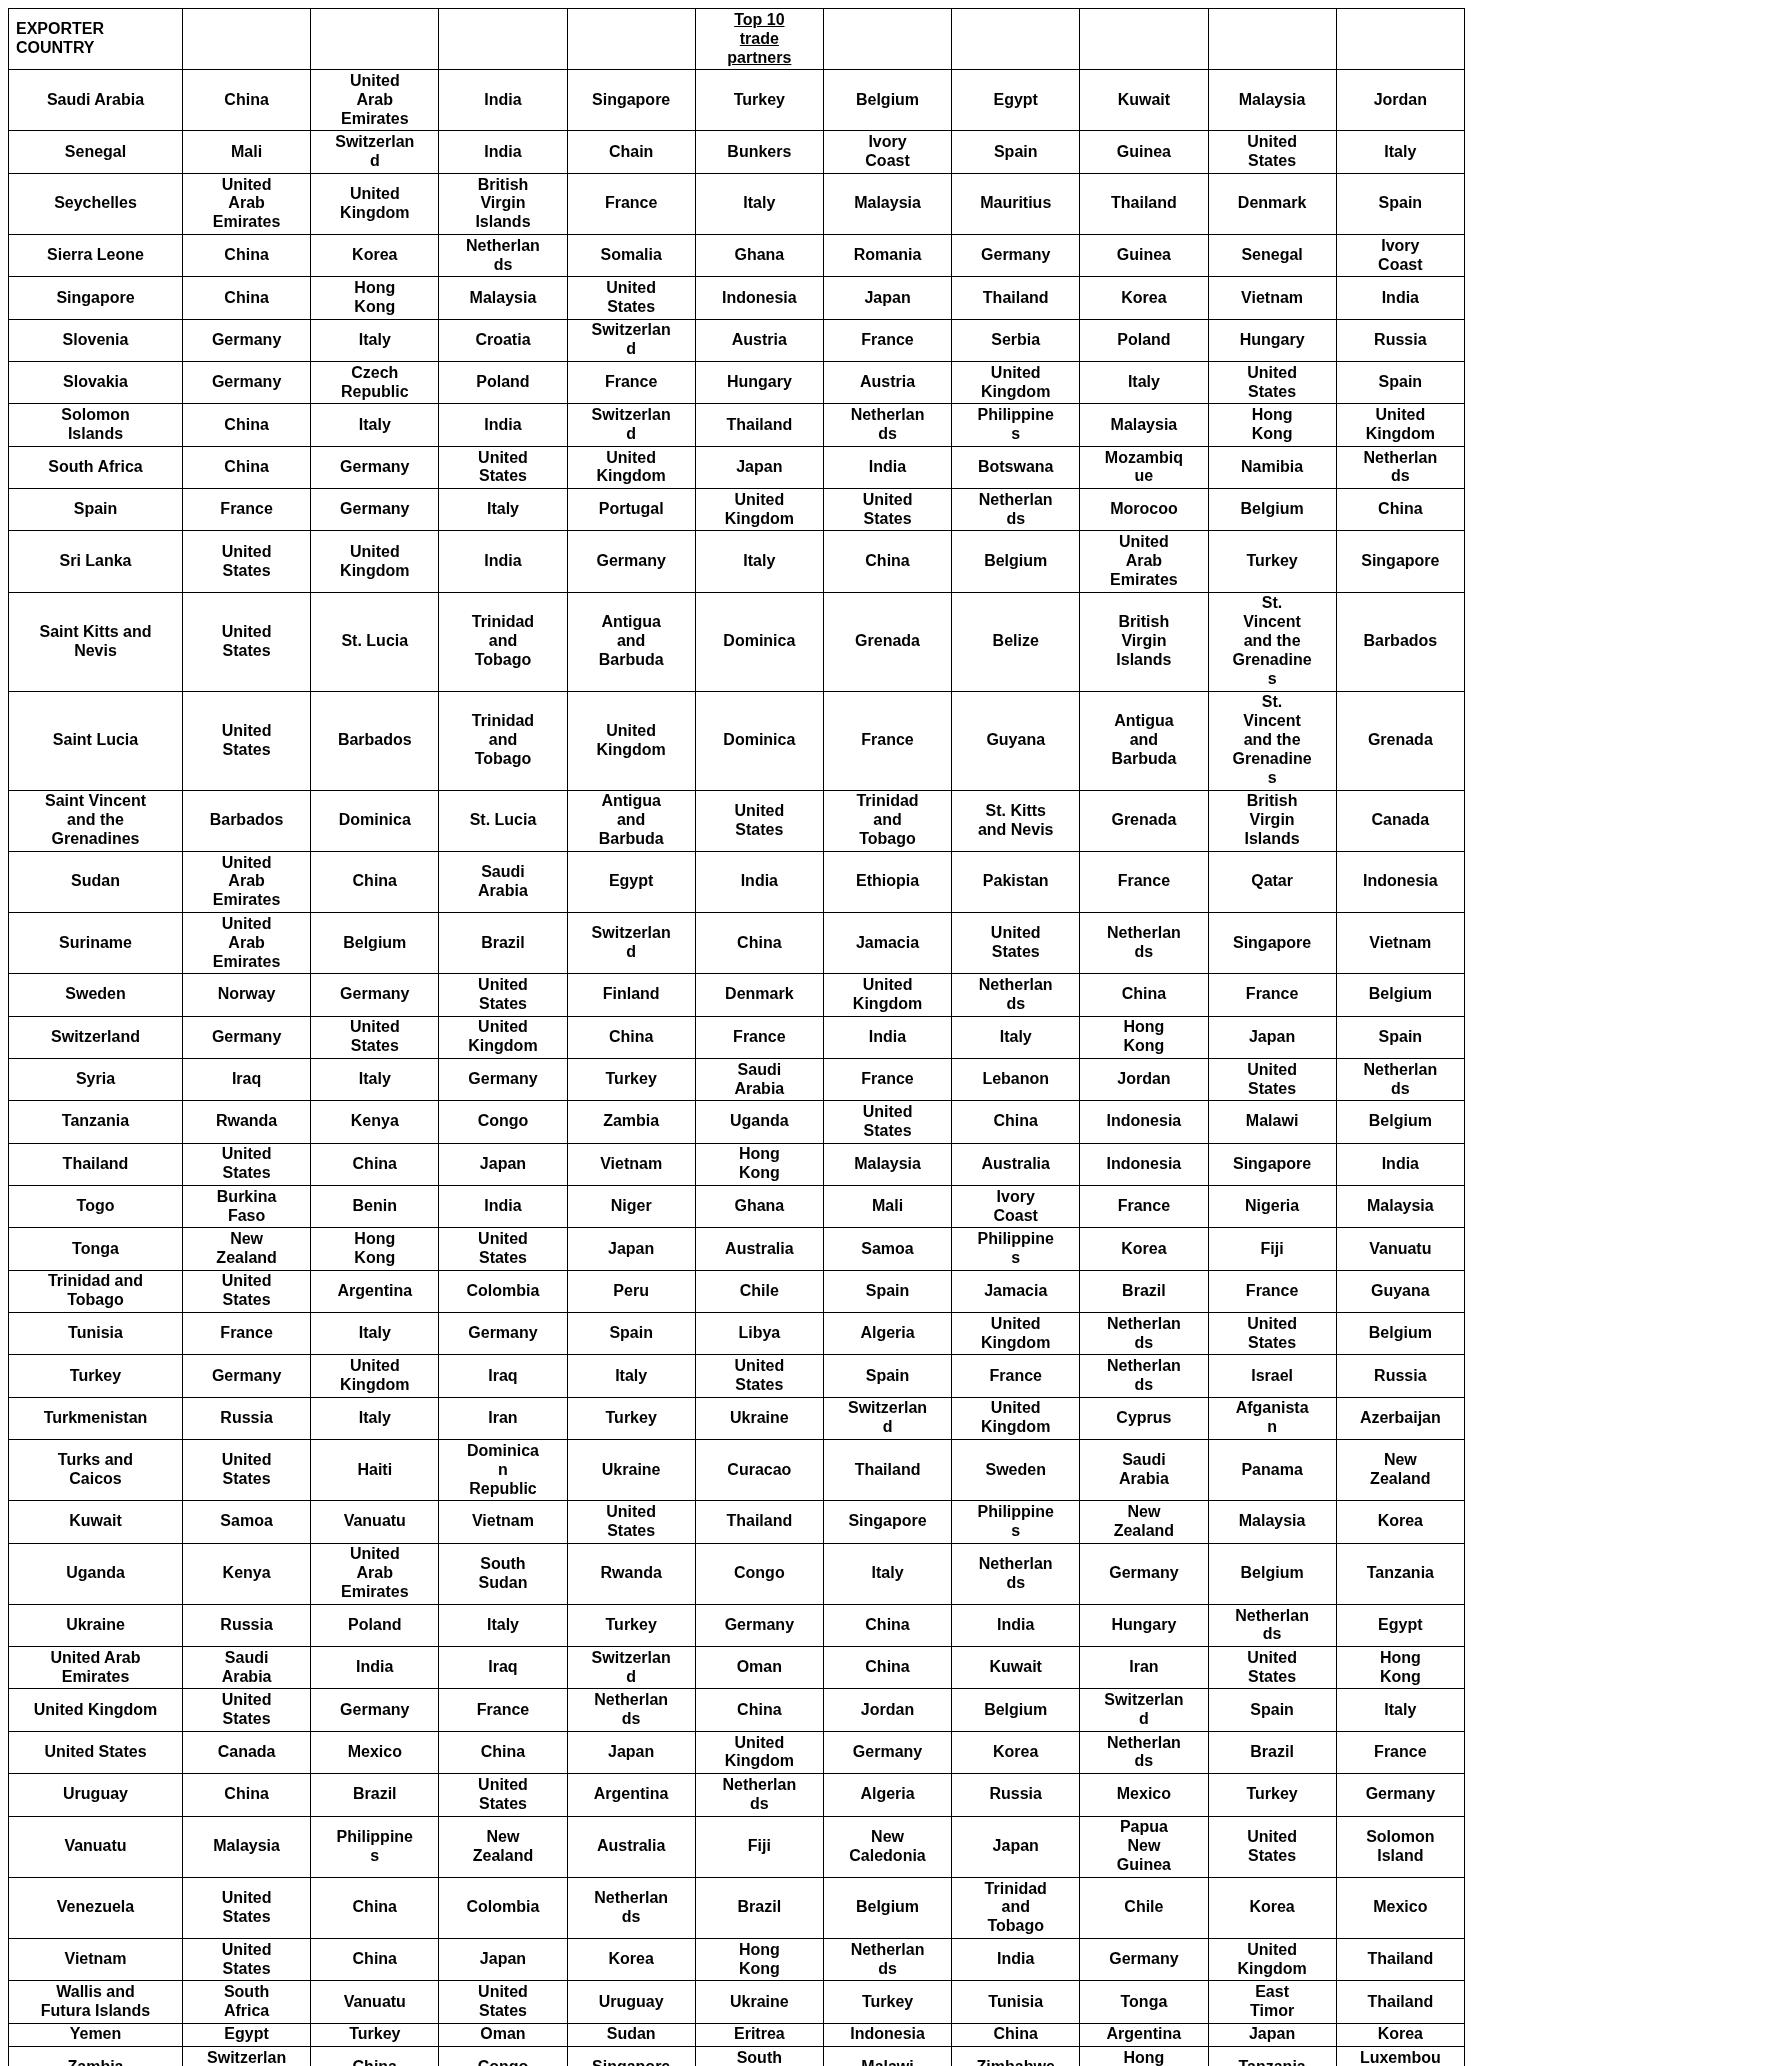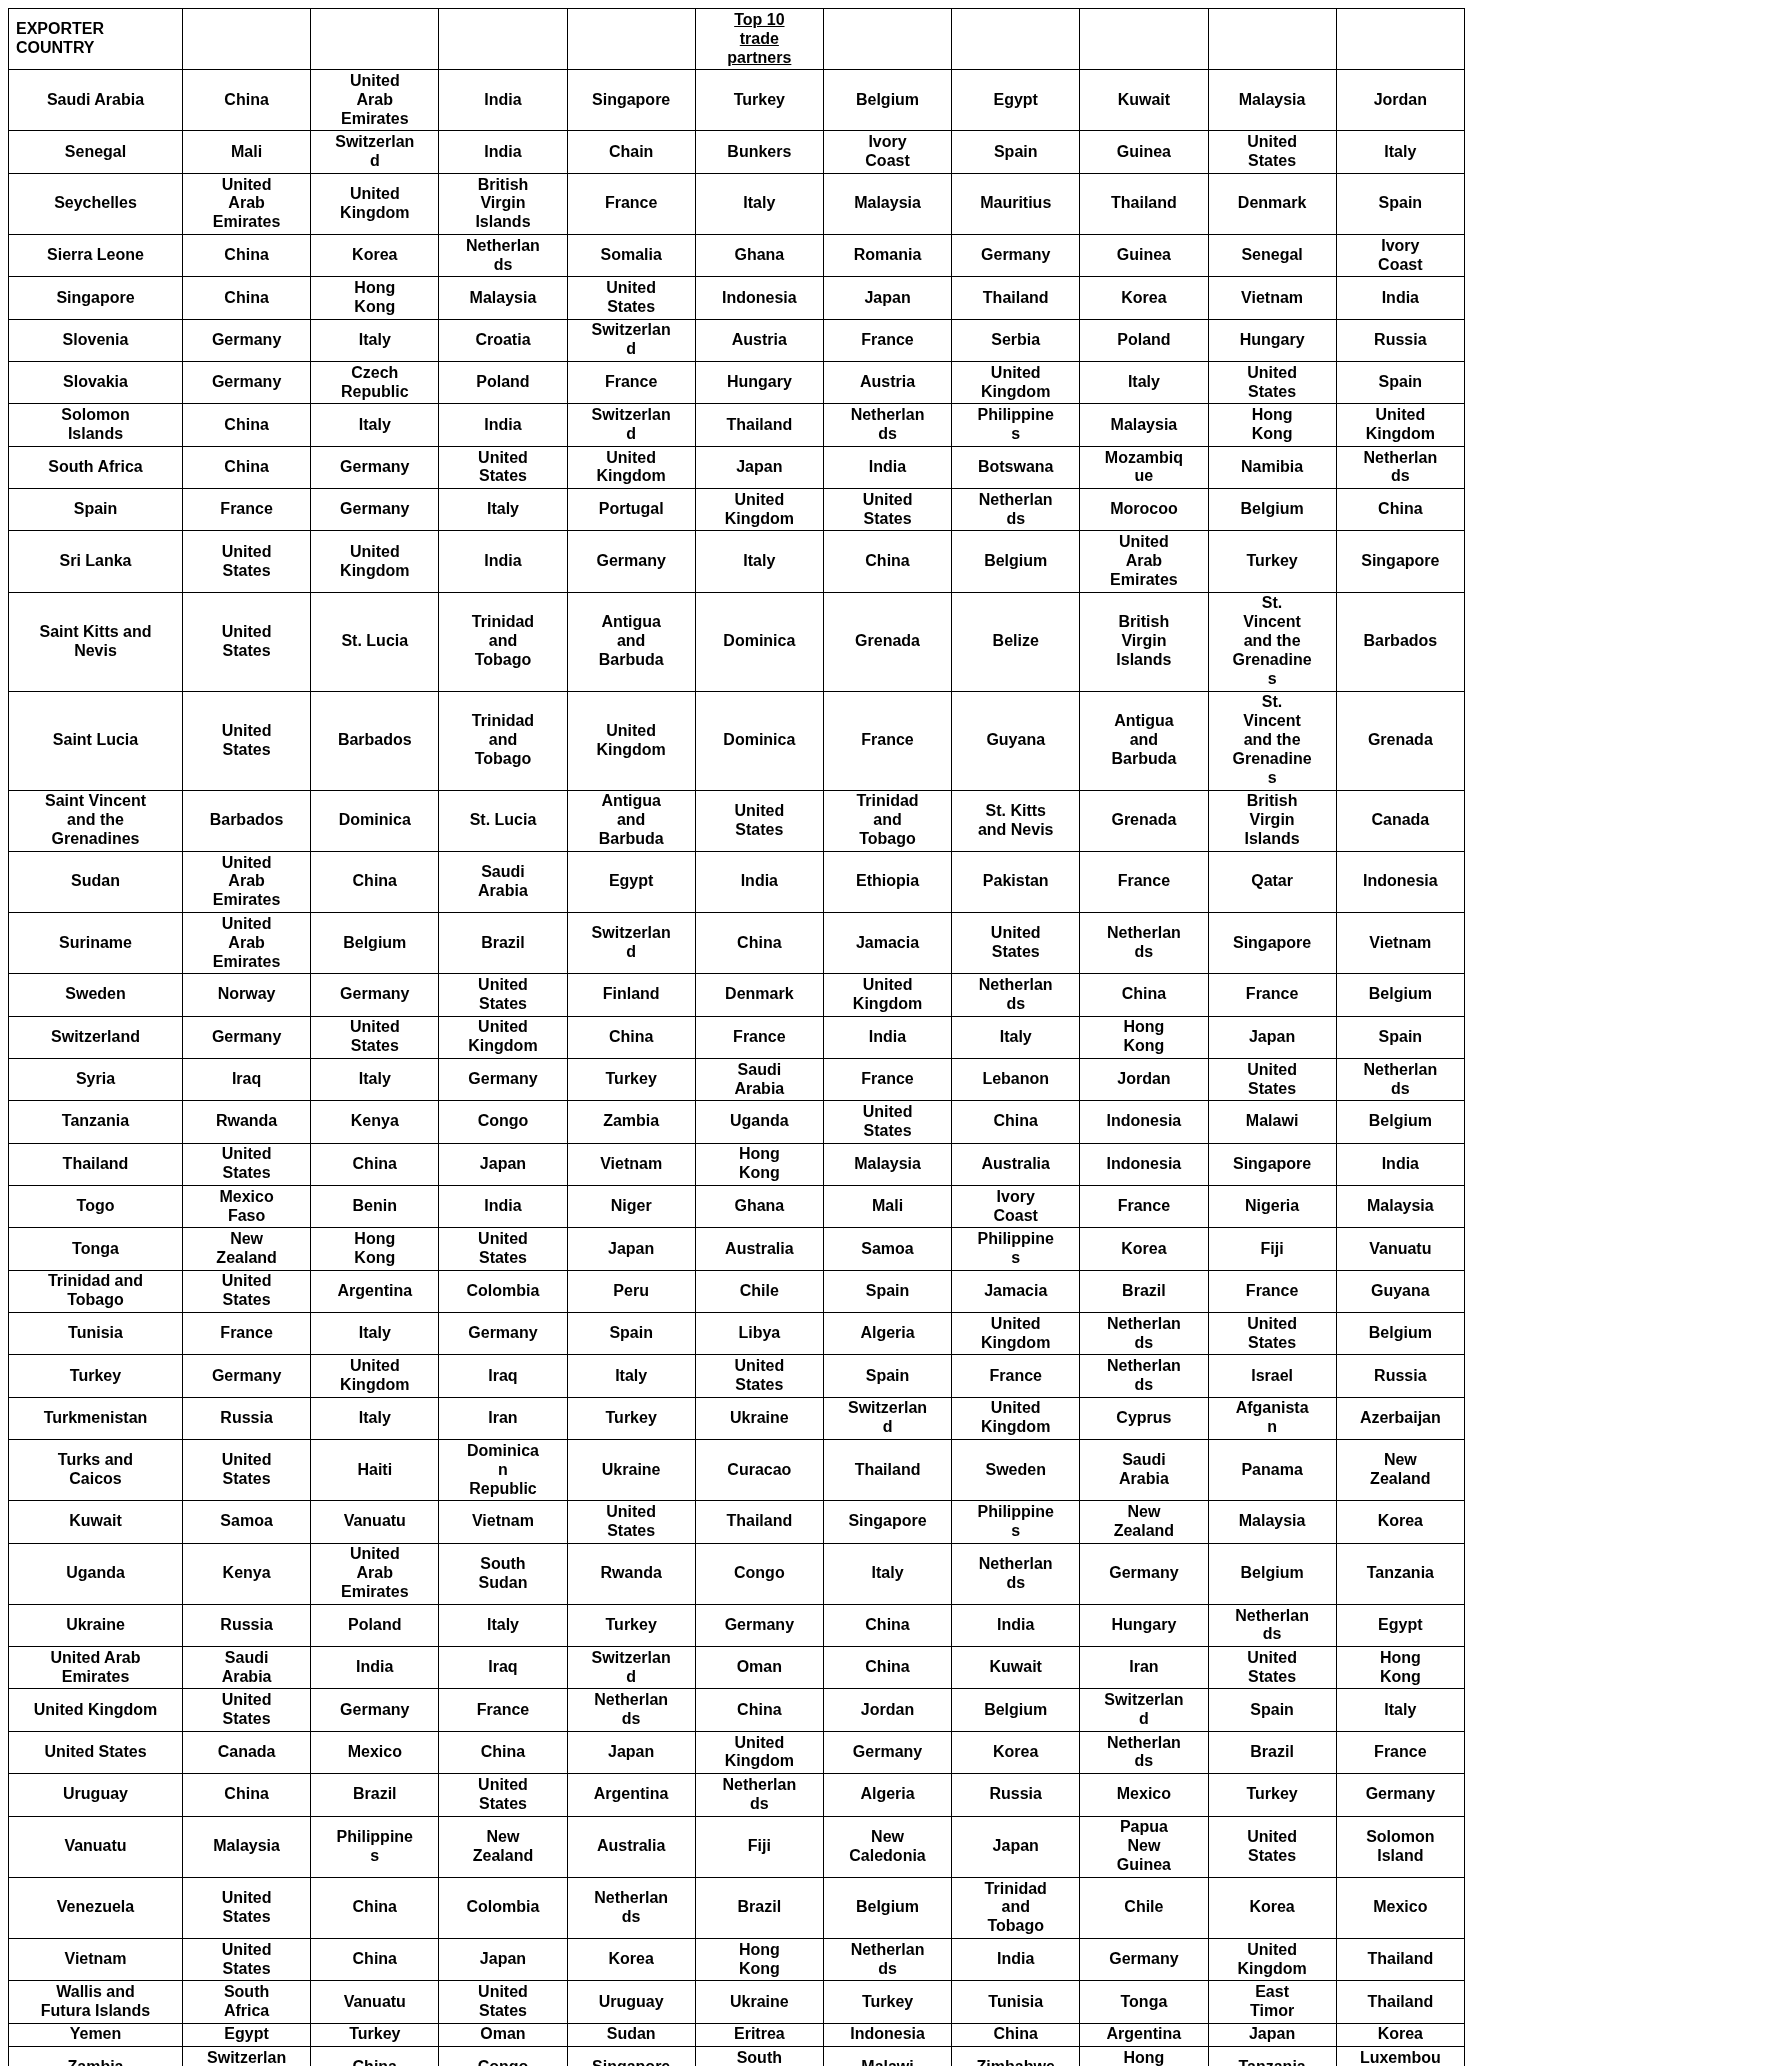--- a/index.html
+++ b/index.html
@@ -341,21 +341,21 @@
           <td>Vietnam</td>
           <td>Hong Kong</td>
           <td>Malaysia</td>
           <td>Australia</td>
           <td>Indonesia</td>
           <td>Singapore</td>
           <td>India</td>
         </tr>
         <tr>
           <td class="exporter-cell">Togo</td>
-          <td>Mexico Faso</td>
+          <td>Burkina Faso</td>
           <td>Benin</td>
           <td>India</td>
           <td>Niger</td>
           <td>Ghana</td>
           <td>Mali</td>
           <td>Ivory Coast</td>
           <td>France</td>
           <td>Nigeria</td>
           <td>Malaysia</td>
         </tr>

